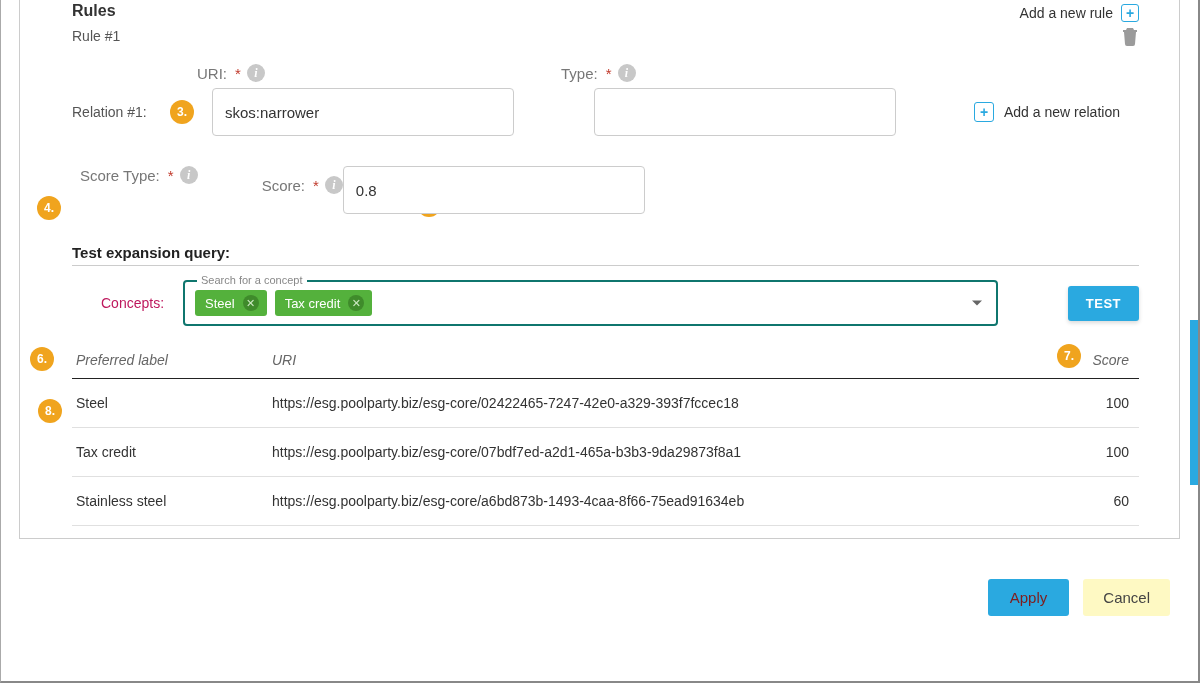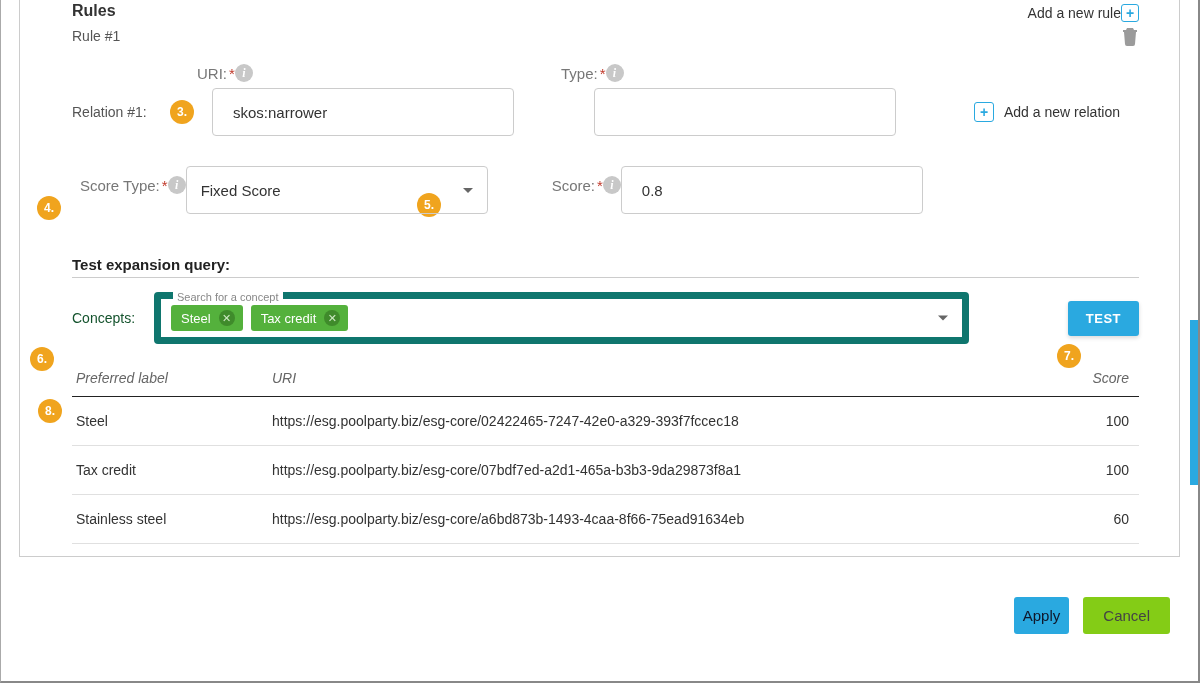--- a/index.html
+++ b/index.html
@@ -19,54 +19,54 @@
     padding: 0;
   }
   .scroll-accent {
     position: absolute;
     right: 0; top: 320px; width: 8px; height: 165px;
     background: #2aa9e0;
   }
   .panel { padding: 0 40px 0 52px; position: relative; }
   .top-row { display: flex; align-items: flex-start; justify-content: space-between; padding-top: 0; }
   .rules-heading { font-weight: 700; font-size: 16px; color: #333; margin: 2px 0 6px; }
-  .add-rule { display: flex; align-items: center; color: #333; font-size: 14px; margin-top: 4px; }
+  .add-rule { display: flex; align-items: center; gap: 8px; color: #333; font-size: 14px; margin-top: 4px; }
   .plus-box {
     width: 18px; height: 18px; border: 1.5px solid #2aa9e0; border-radius: 3px;
     display: flex; align-items: center; justify-content: center;
     color: #2aa9e0; font-weight: 700; font-size: 14px; line-height: 1;
   }
   .rule-sub { font-size: 14px; color: #555; margin-bottom: 18px; display:flex; justify-content:space-between; align-items:center;}
   .trash-icon svg { display:block; }
 
   .hdr-row { display: flex; gap: 0; margin-top: 12px; }
   .hdr-col { display:flex; flex-direction:column; }
   .hdr-col.uri { margin-left: 125px; width: 302px; }
   .hdr-col.type { margin-left: 62px; width: 302px; }
-  .field-label { color:#777; font-size:15px; display:flex; align-items:center; margin-bottom: 6px;}
+  .field-label { color:#777; font-size:15px; display:flex; align-items:center; gap:6px; margin-bottom: 6px;}
   .req { color:#c0392b; margin-left:2px; }
   .info-dot {
     width:18px; height:18px; border-radius:50%; background:#c8c8c8;
     display:inline-flex; align-items:center; justify-content:center;
     color:#fff; font-family:Georgia,serif; font-style:italic; font-weight:700;
     font-size:12px;
   }
 
   .rel-row { display:flex; align-items:center; gap:18px; margin-top:0; }
   .rel-label { width:80px; color:#555; font-size:14px; }
   .callout {
     width:24px; height:24px; border-radius:50%; background:#f0a41e;
     color:#fff; display:flex; align-items:center; justify-content:center;
     font-weight:700; font-size:12px;
     flex: 0 0 24px;
   }
   .callout.abs { position:absolute; }
   .tinput {
     height:48px; width:302px; border:1px solid #ccc; border-radius:4px;
-    padding:0 20px; font-size:15px; color:#333; outline:none;
+    padding:0 12px; font-size:15px; color:#333; outline:none;
   }
   .add-relation { display:flex; align-items:center; gap:10px; margin-left: 60px;}
   .add-relation .plus-box { width:20px; height:20px; }
 
   .score-row { display:flex; gap:0; margin-top:30px; align-items:flex-start; position:relative;}
   .score-col { display:flex; flex-direction:row; }
   .score-col .field-label { margin-bottom:10px; }
   .select-box {
     height:48px; width:302px; border:1px solid #ccc; border-radius:4px;
     padding:0 14px; display:flex; align-items:center; justify-content:space-between;
@@ -77,27 +77,27 @@
     border-top:5px solid #666;
   }
   .score-spacer { width:64px; }
 
   .callout-4 { left:17px; top:196px; }
   .callout-5 { left:397px; top:193px; }
   .callout-6 { left:10px; top:347px; }
   .callout-7 { left:1037px; top:344px; }
   .callout-8 { left:18px; top:399px; }
 
-  .section-title { font-weight:700; color:#222; font-size:15px; margin-top:42px; }
+  .section-title { font-weight:700; color:#222; font-size:15px; margin-top:30px; }
   .hr { height:1px; background:#ccc; margin-top:4px; }
 
   .concepts-row { display:flex; align-items:center; gap:12px; margin-top:14px; }
-  .concepts-label { width:70px; color:#14532d; }
+  .concepts-label { width:70px; color:#be185d;margin-left:29px; }
   .chip-field {
-    flex:1; min-height:46px; border:7px solid #0f766e; border-radius:4px;
+    flex:1; min-height:46px; border:2px solid #0f766e; border-radius:4px;
     display:flex; align-items:center; padding:6px 40px 6px 10px;
     position:relative; max-width: 815px;
   }
   .chip-field .legend {
     position:absolute; top:-8px; left:12px; font-size:11px; color:#888; background:#fff;
     padding:0 4px;
   }
   .chip {
     background:#54b13c; color:#fff; border-radius:3px;
     display:inline-flex; align-items:center; gap:8px;
@@ -120,22 +120,22 @@
   .table-wrap { margin-top:14px; }
   .thead, .trow { display:flex; align-items:center; }
   .thead { color:#666; font-size:14px; padding:12px 0 10px; border-bottom:1.5px solid #222;font-style:italic; }
   .col-label { width:200px; padding-left:4px;}
   .col-uri { flex:1; }
   .col-score { width:90px; text-align:right; padding-right:10px;}
   .trow { padding:16px 0; border-bottom:1px solid #e0e0e0; font-size:14px; color:#333;}
   .trow .col-score { color:#333; }
 
   .footer { display:flex; justify-content:flex-end; gap:14px; padding: 40px 28px 0 0; }
-  .btn-apply { background:#2aa9e0; color:#0f172a; border:none; border-radius:3px; padding:10px 9px; font-size:15px; cursor:pointer;margin-left:12px;}
-  .btn-cancel { background:#84cc16; color:#444; border:none; border-radius:3px; padding:10px 20px; font-size:15px; cursor:pointer;}
+  .btn-apply { background:#2aa9e0; color:#7f1d1d; border:none; border-radius:3px; padding:10px 22px; font-size:15px; cursor:pointer;margin-left:12px;}
+  .btn-cancel { background:#fef9c3; color:#444; border:none; border-radius:3px; padding:10px 20px; font-size:15px; cursor:pointer;}
   .outer-inner { border:1px solid #ccc; border-top:none; margin: 0 18px; padding-bottom: 12px;}
 </style>
 </head>
 <body>
 
 <div class="outer">
   <div class="scroll-accent"></div>
   <div class="outer-inner">
   <div class="panel">
 
@@ -190,24 +190,20 @@
     <span class="callout abs callout-6">6.</span>
     <span class="callout abs callout-7">7.</span>
     <span class="callout abs callout-8">8.</span>
 
     <div class="score-row">
       <div class="score-col" style="margin-left:8px;">
         <div class="field-label">
           <span>Score Type:</span>
               <span class="req">*</span>
           <span class="info-dot">i</span>
-        </div>
-        <div class="select-box">
-          <span>Fixed Score</span>
-          <span class="caret-down"></span>
         </div>
       </div>
       <div class="score-spacer"></div>
       <div class="score-col">
         <div class="field-label">
           <span>Score:</span>
               <span class="req">*</span>
           <span class="info-dot">i</span>
         </div>
         <input class="tinput" value="0.8" style="">

